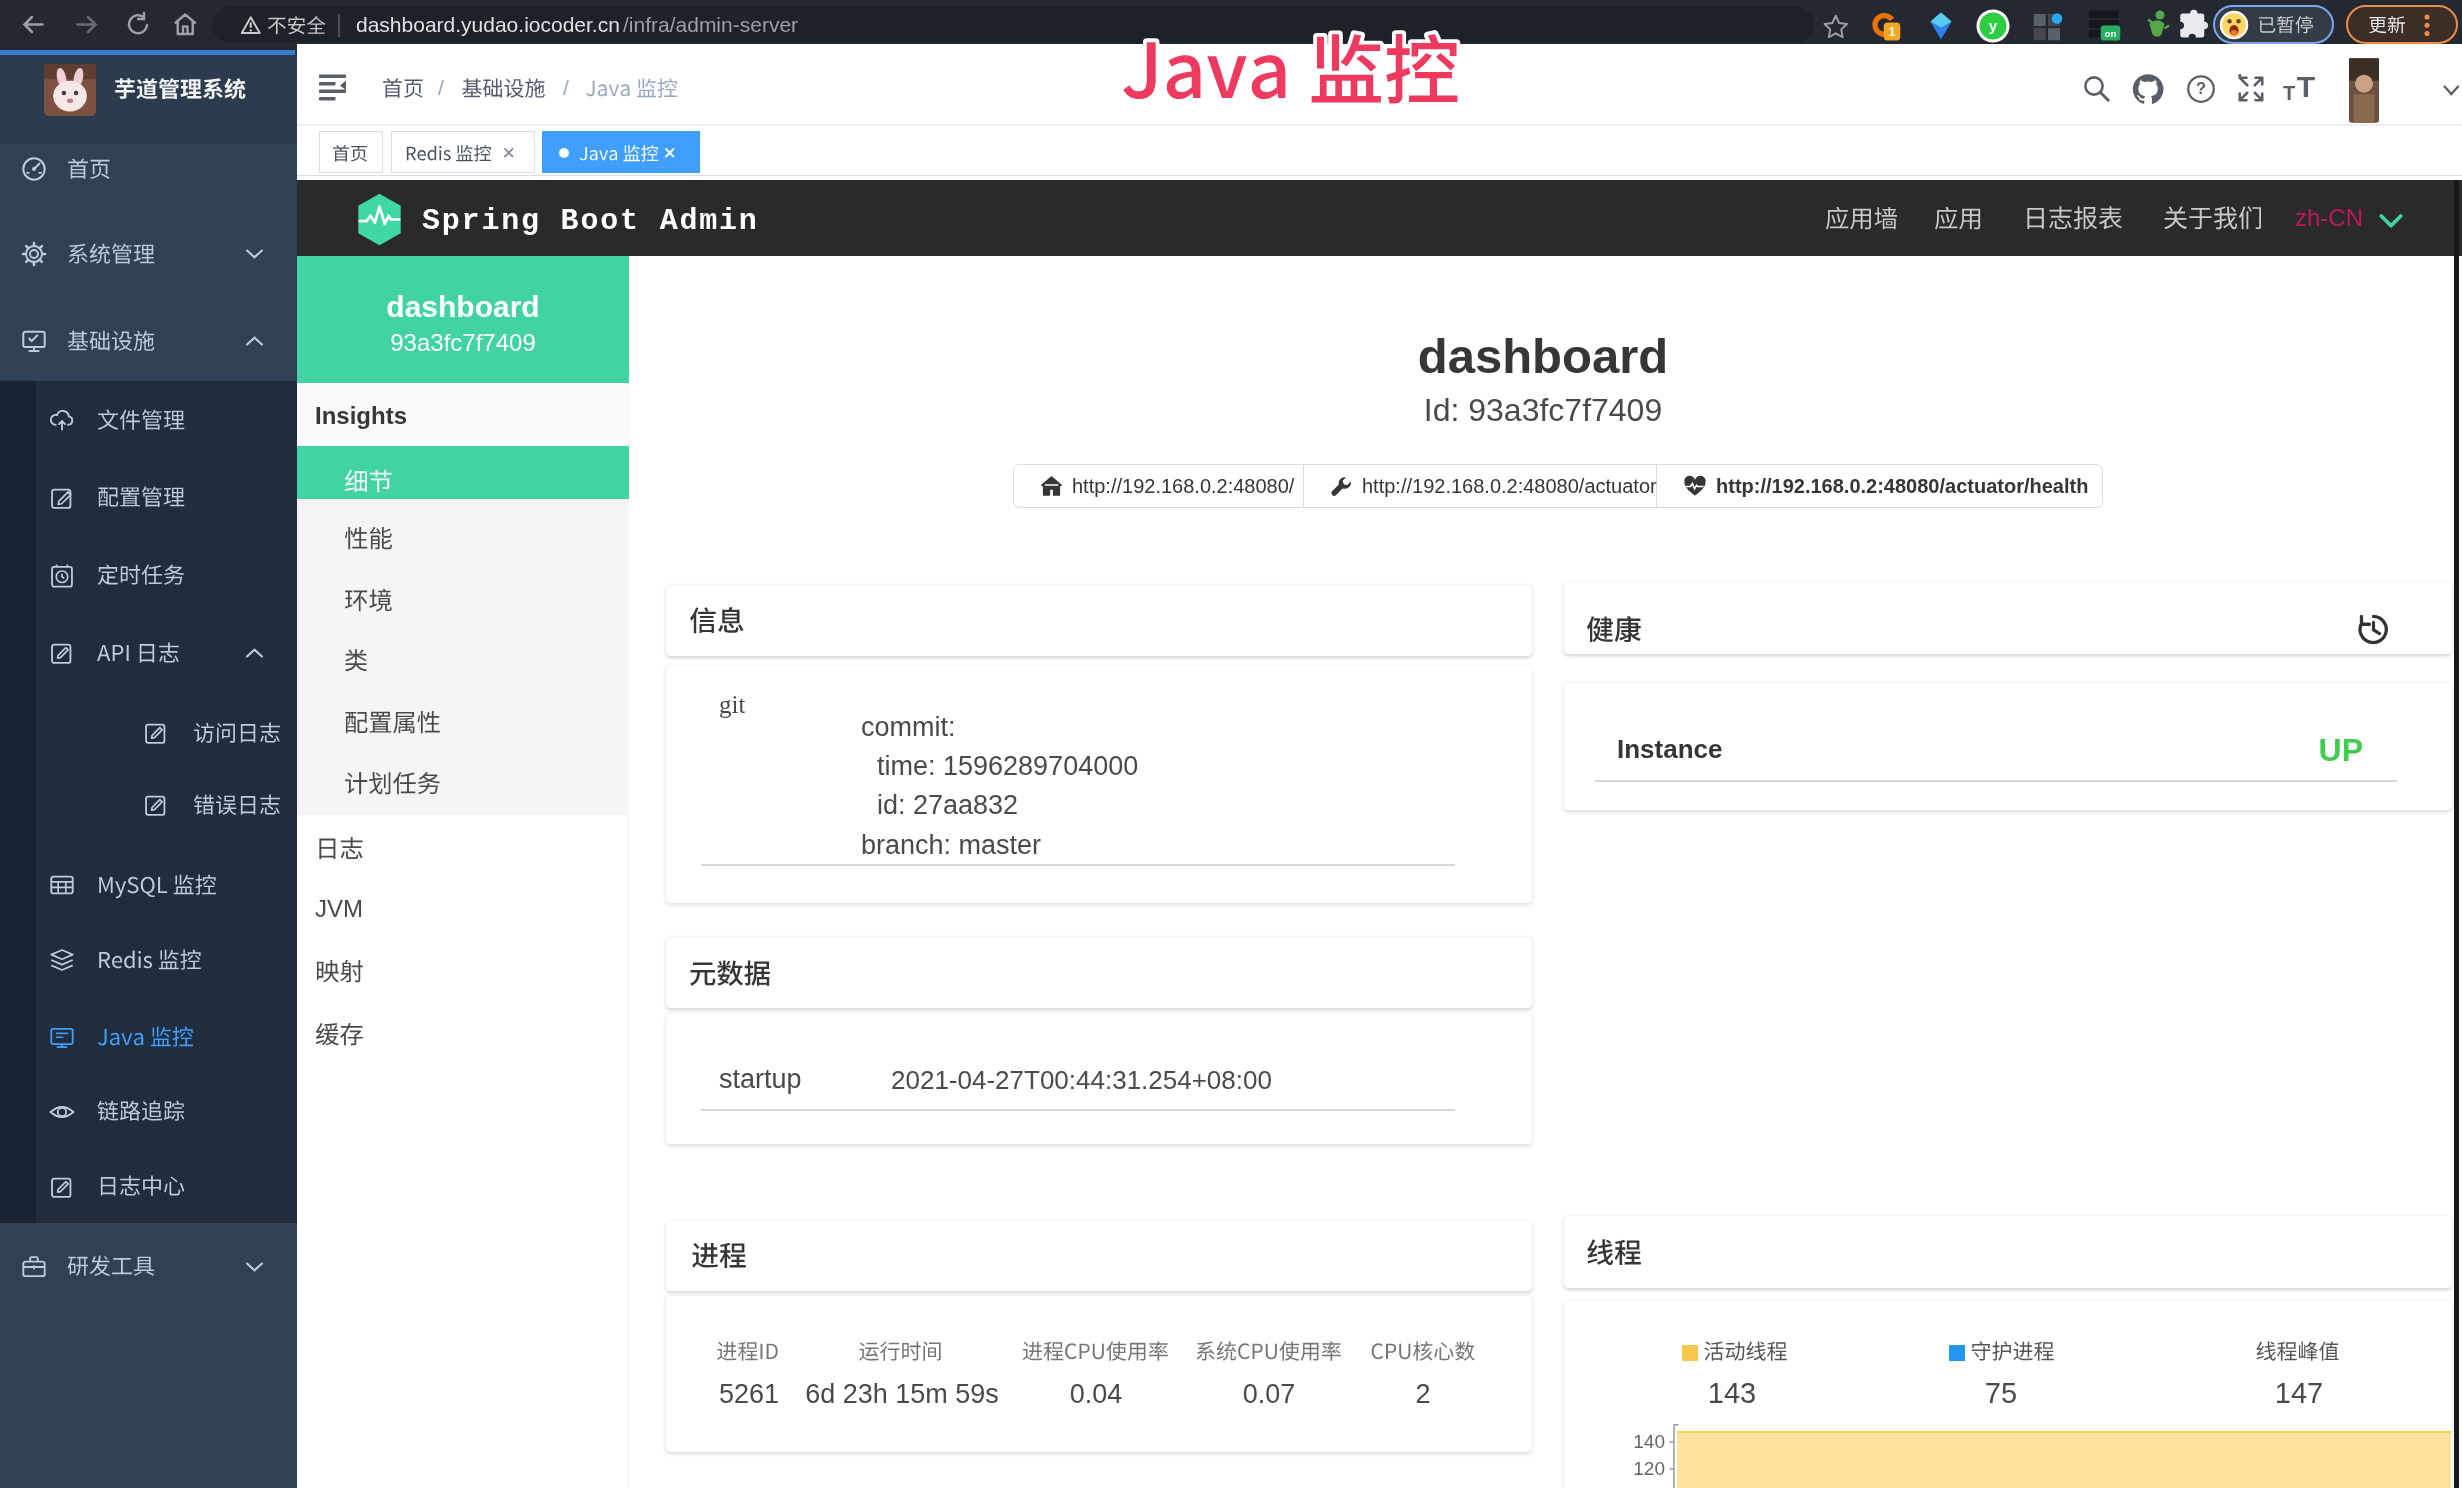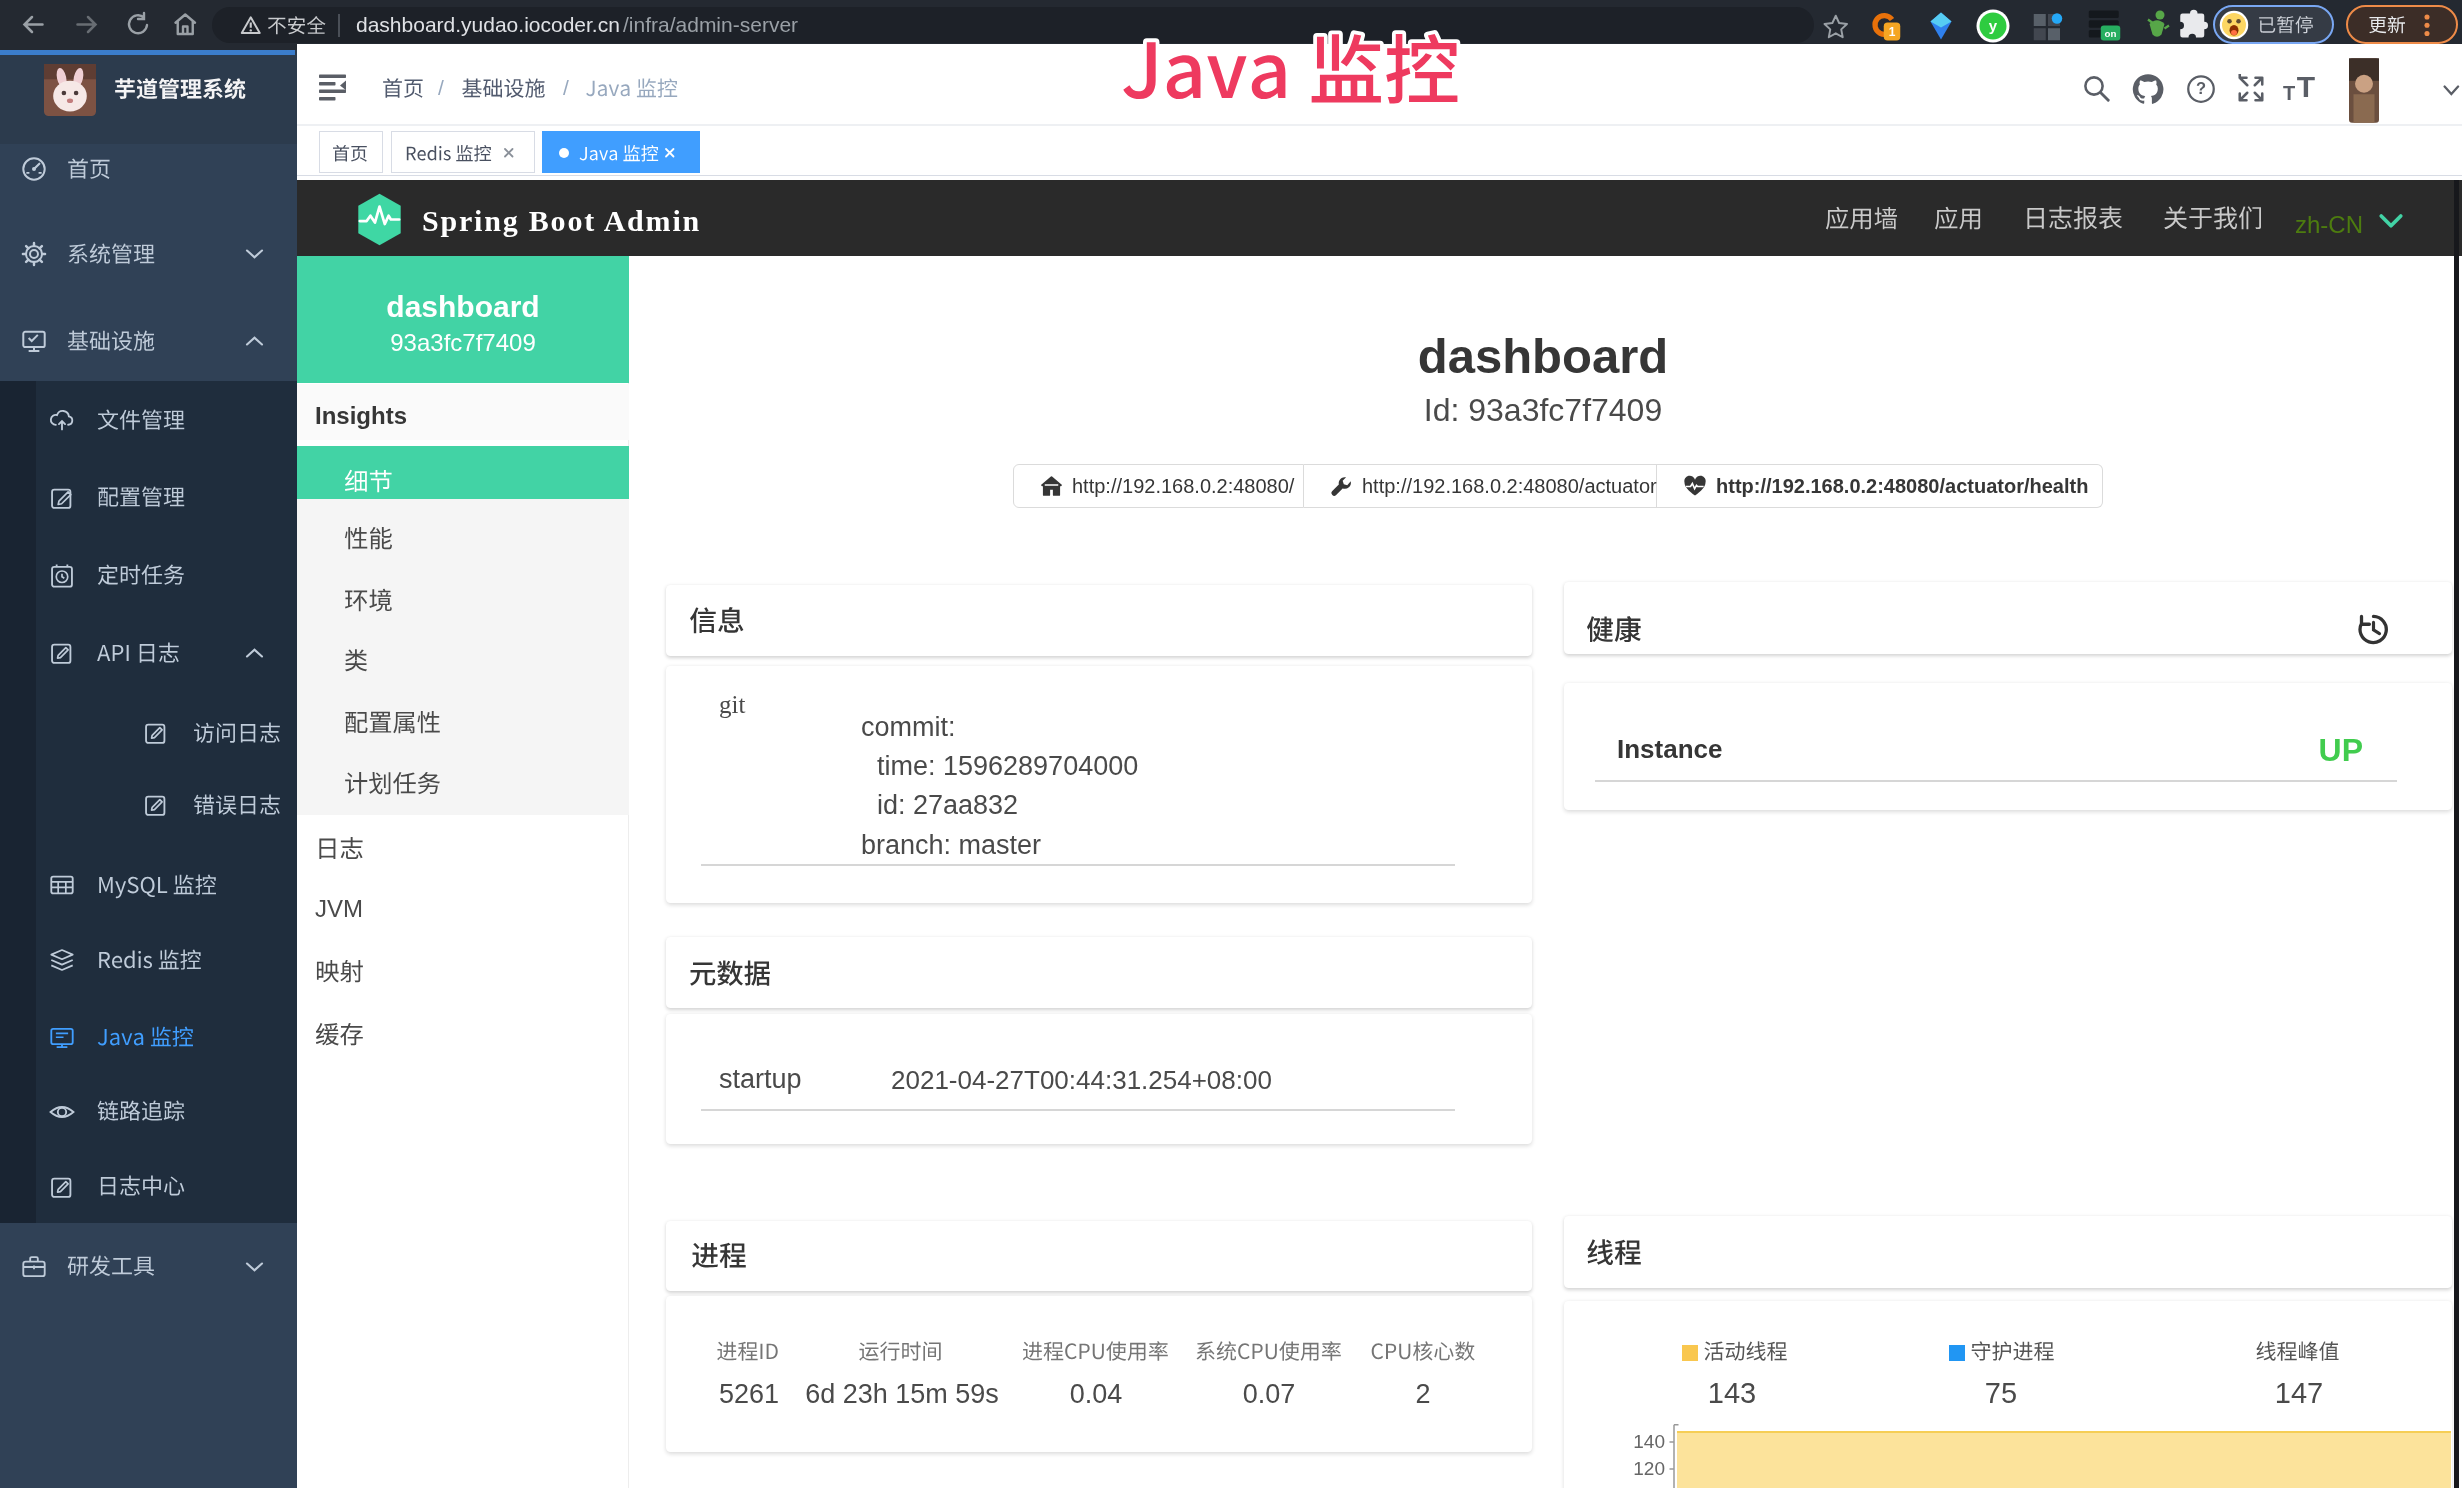--- a/index.html
+++ b/index.html
@@ -356,42 +356,42 @@
       </svg>
     </div>
     <svg style="position:absolute;left:663px;top:146px;" width="15" height="15" viewBox="0 0 20 20">
       <path d="M4 4 L14 14 M14 4 L4 14" stroke="#fff" stroke-width="2.4" stroke-linecap="round"></path>
     </svg>
     <div style="position:absolute;left:297px;top:180px;width:2165px;height:76px;background:#2a2a2a"></div>
     <svg style="position:absolute;left:356px;top:193px;" width="47" height="53" viewBox="0 0 62 70">
       <path d="M31 1 L59 17 V53 L31 69 L3 53 V17 Z" fill="#3fd7a4"></path>
       <path d="M5 37 h9 l5 -7 6 9 6 -21 7 23 5 -11 3 5 h11" stroke="#fff" stroke-width="3.6" fill="none" stroke-linecap="round" stroke-linejoin="round"></path>
     </svg>
-    <div style="position:absolute;font-family:Liberation Serif, serif;font-size:30px;font-weight:700;color:#fff;line-height:30px;white-space:pre;letter-spacing:1.8px;left:422px;top:206px;">Spring Boot Admin</div>
+    <div style="position:absolute;font-family:Liberation Mono, monospace;font-size:30px;font-weight:700;color:#fff;line-height:30px;white-space:pre;letter-spacing:1.8px;left:422px;top:206px;">Spring Boot Admin</div>
     <div style="position:absolute;left:1825px;top:203px">
       <svg style="position:absolute;overflow:visible" width="73" height="32" viewBox="0 -32 96 42">
         <path d="M8.4 -15.7C9.8 -12.2 11.3 -7.6 11.9 -4.7L14.2 -5.6C13.5 -8.6 11.9 -13 10.5 -16.5ZM15.4 -17.5C16.4 -14 17.6 -9.4 18 -6.5L20.4 -7.2C19.9 -10.1 18.7 -14.6 17.6 -18.1ZM15 -26.5C15.6 -25.4 16.2 -23.9 16.7 -22.8H3.9V-14C3.9 -9.5 3.6 -3.1 1.2 1.4C1.7 1.7 2.8 2.4 3.3 2.8C5.9 -2 6.3 -9.2 6.3 -14V-20.5H30.1V-22.8H19.4C19 -23.9 18.1 -25.7 17.3 -27.1ZM6.7 -1.2V1.1H30.6V-1.2H21.9C24.8 -6.2 27.2 -12 28.7 -17.3L26.2 -18.3C25 -12.7 22.5 -6.2 19.4 -1.2ZM36.9 -24.6V-13C36.9 -8.5 36.6 -2.8 33 1.2C33.6 1.4 34.5 2.2 34.9 2.7C37.3 0 38.4 -3.7 38.9 -7.3H46.9V2.3H49.4V-7.3H58V-0.7C58 -0.1 57.8 0.1 57.2 0.1C56.5 0.1 54.4 0.2 52.1 0.1C52.4 0.7 52.8 1.8 53 2.4C56 2.4 57.8 2.4 58.9 2C60 1.6 60.4 0.9 60.4 -0.7V-24.6ZM39.3 -22.3H46.9V-17.2H39.3ZM58 -22.3V-17.2H49.4V-22.3ZM39.3 -14.9H46.9V-9.5H39.1C39.2 -10.8 39.3 -11.9 39.3 -13ZM58 -14.9V-9.5H49.4V-14.9ZM81.9 -6.6H87V-4.1H81.9ZM80.1 -7.9V-2.8H88.8V-7.9ZM76.9 -20.6C78.1 -19.3 79.4 -17.5 80 -16.4L81.7 -17.4C81.2 -18.6 79.8 -20.3 78.6 -21.5ZM90.3 -21.5C89.5 -20.2 88.2 -18.4 87.1 -17.3L88.8 -16.4C89.9 -17.5 91.2 -19 92.2 -20.6ZM83.4 -26.9V-24.1H75.6V-22.1H83.4V-16.2H74.4V-14.1H94.7V-16.2H85.6V-22.1H93.3V-24.1H85.6V-26.9ZM76 -11.7V2.5H78.1V1.1H90.7V2.4H92.9V-11.7ZM78.1 -0.8V-9.8H90.7V-0.8ZM65.1 -5.2 66 -2.9C68.6 -4 71.8 -5.5 74.8 -6.9L74.3 -9L71.1 -7.6V-17H74.3V-19.2H71.1V-26.5H68.9V-19.2H65.5V-17H68.9V-6.7C67.5 -6.1 66.2 -5.6 65.1 -5.2Z" fill="#c9c9c9"></path>
       </svg>
     </div>
     <div style="position:absolute;left:1934px;top:203px">
       <svg style="position:absolute;overflow:visible" width="49" height="32" viewBox="0 -32 64 42">
         <path d="M8.4 -15.7C9.8 -12.2 11.3 -7.6 11.9 -4.7L14.2 -5.6C13.5 -8.6 11.9 -13 10.5 -16.5ZM15.4 -17.5C16.4 -14 17.6 -9.4 18 -6.5L20.4 -7.2C19.9 -10.1 18.7 -14.6 17.6 -18.1ZM15 -26.5C15.6 -25.4 16.2 -23.9 16.7 -22.8H3.9V-14C3.9 -9.5 3.6 -3.1 1.2 1.4C1.7 1.7 2.8 2.4 3.3 2.8C5.9 -2 6.3 -9.2 6.3 -14V-20.5H30.1V-22.8H19.4C19 -23.9 18.1 -25.7 17.3 -27.1ZM6.7 -1.2V1.1H30.6V-1.2H21.9C24.8 -6.2 27.2 -12 28.7 -17.3L26.2 -18.3C25 -12.7 22.5 -6.2 19.4 -1.2ZM36.9 -24.6V-13C36.9 -8.5 36.6 -2.8 33 1.2C33.6 1.4 34.5 2.2 34.9 2.7C37.3 0 38.4 -3.7 38.9 -7.3H46.9V2.3H49.4V-7.3H58V-0.7C58 -0.1 57.8 0.1 57.2 0.1C56.5 0.1 54.4 0.2 52.1 0.1C52.4 0.7 52.8 1.8 53 2.4C56 2.4 57.8 2.4 58.9 2C60 1.6 60.4 0.9 60.4 -0.7V-24.6ZM39.3 -22.3H46.9V-17.2H39.3ZM58 -22.3V-17.2H49.4V-22.3ZM39.3 -14.9H46.9V-9.5H39.1C39.2 -10.8 39.3 -11.9 39.3 -13ZM58 -14.9V-9.5H49.4V-14.9Z" fill="#c9c9c9"></path>
       </svg>
     </div>
     <div style="position:absolute;left:2023px;top:202px">
       <svg style="position:absolute;overflow:visible" width="100" height="33" viewBox="0 -33 132 43">
         <path d="M8.3 -11.6H24.8V-2.3H8.3ZM8.3 -14.1V-23H24.8V-14.1ZM5.8 -25.5V2.3H8.3V0.1H24.8V2.1H27.5V-25.5ZM41.9 -8.4V-1.3C41.9 1.5 42.9 2.2 46.7 2.2C47.5 2.2 53.4 2.2 54.3 2.2C57.5 2.2 58.2 1.1 58.6 -3.2C57.9 -3.4 56.9 -3.7 56.3 -4.2C56.2 -0.6 55.9 -0.1 54.1 -0.1C52.8 -0.1 47.9 -0.1 46.9 -0.1C44.7 -0.1 44.4 -0.3 44.4 -1.3V-8.4ZM45.5 -10.4C48.2 -8.8 51.3 -6.4 52.8 -4.7L54.6 -6.4C53.1 -8.1 49.8 -10.4 47.2 -11.9ZM57.6 -7.7C59.2 -4.9 61 -1.1 61.8 1.2L64.2 0.2C63.4 -2 61.4 -5.7 59.8 -8.5ZM38 -8.2C37.3 -5.6 36.1 -2.2 34.6 -0.2L36.9 1C38.3 -1.2 39.5 -4.7 40.2 -7.4ZM48.1 -27.7V-23H34.8V-20.6H48.1V-15H37V-12.6H62.2V-15H50.7V-20.6H64.3V-23H50.7V-27.7ZM80 -26.6V2.6H82.4V-13H83.4C84.7 -9.6 86.4 -6.4 88.5 -3.7C86.9 -1.8 84.9 -0.3 82.6 0.9C83.2 1.4 83.9 2.1 84.3 2.7C86.5 1.5 88.5 -0 90.2 -1.8C91.9 0 93.9 1.5 96.1 2.5C96.5 1.9 97.2 0.9 97.8 0.5C95.6 -0.5 93.5 -1.9 91.7 -3.7C94.1 -6.9 95.8 -10.8 96.6 -14.9L95 -15.4L94.5 -15.3H82.4V-24.3H93C92.8 -21.3 92.6 -20 92.2 -19.6C91.9 -19.4 91.6 -19.3 90.8 -19.3C90.2 -19.3 88 -19.4 85.9 -19.5C86.2 -19 86.5 -18.1 86.6 -17.5C88.8 -17.4 90.8 -17.3 91.9 -17.4C93 -17.5 93.7 -17.7 94.3 -18.2C95 -19 95.3 -20.9 95.5 -25.5C95.6 -25.9 95.6 -26.6 95.6 -26.6ZM85.8 -13H93.7C92.9 -10.4 91.7 -7.8 90.1 -5.6C88.3 -7.8 86.8 -10.3 85.8 -13ZM72.2 -27.7V-21.1H67.6V-18.6H72.2V-11.6L67.1 -10.3L67.7 -7.7L72.2 -9V-0.4C72.2 0.1 72 0.3 71.5 0.3C71 0.3 69.3 0.3 67.5 0.3C67.8 1 68.1 2 68.2 2.6C70.9 2.6 72.4 2.6 73.4 2.2C74.3 1.8 74.7 1.1 74.7 -0.5V-9.8L78.7 -11L78.4 -13.4L74.7 -12.3V-18.6H78.5V-21.1H74.7V-27.7ZM107.3 2.6C108.1 2.1 109.3 1.7 118.5 -1.3C118.4 -1.8 118.2 -2.7 118.1 -3.4L110.1 -1V-8.3C112 -9.6 113.8 -11.1 115.2 -12.7C117.8 -5.8 122.4 -0.8 129.3 1.5C129.6 0.9 130.3 -0.1 130.9 -0.6C127.6 -1.6 124.8 -3.2 122.6 -5.3C124.6 -6.6 127 -8.3 129 -10L126.9 -11.4C125.5 -10 123.2 -8.2 121.2 -6.8C119.7 -8.5 118.5 -10.5 117.7 -12.7H129.8V-14.9H116.7V-17.8H127.3V-19.8H116.7V-22.6H128.8V-24.8H116.7V-27.7H114.2V-24.8H102.5V-22.6H114.2V-19.8H104.1V-17.8H114.2V-14.9H101.1V-12.7H112.1C109 -9.9 104.3 -7.4 100.2 -6C100.7 -5.5 101.4 -4.6 101.8 -4C103.7 -4.7 105.6 -5.6 107.5 -6.7V-1.8C107.5 -0.5 106.8 0.1 106.2 0.4C106.6 0.9 107.2 2 107.3 2.6Z" fill="#c9c9c9"></path>
       </svg>
     </div>
     <div style="position:absolute;left:2163px;top:202px">
       <svg style="position:absolute;overflow:visible" width="100" height="33" viewBox="0 -33 132 43">
         <path d="M7.4 -26.4C8.7 -24.6 10.1 -22.3 10.7 -20.7H4.3V-18.2H15.2V-14.2C15.2 -13.6 15.2 -13 15.1 -12.3H2.2V-9.9H14.7C13.6 -6.3 10.5 -2.5 1.6 0.4C2.2 1 3.1 2 3.4 2.6C11.9 -0.4 15.5 -4.2 17 -8C19.8 -2.9 24.1 0.7 29.9 2.4C30.3 1.7 31.1 0.6 31.7 0C25.6 -1.5 21.1 -5 18.6 -9.9H30.9V-12.3H18L18 -14.2V-18.2H29.1V-20.7H22.5C23.7 -22.5 25 -24.7 26.1 -26.7L23.5 -27.6C22.6 -25.5 21.1 -22.7 19.8 -20.7H10.8L12.9 -21.9C12.3 -23.4 10.9 -25.7 9.5 -27.4ZM37.1 -25.4V-22.9H48.5V-14.6H34.8V-12.1H48.5V-1C48.5 -0.3 48.2 -0.1 47.5 -0.1C46.8 -0.1 44.3 -0 41.5 -0.1C41.9 0.6 42.4 1.7 42.6 2.5C46 2.5 48.1 2.4 49.4 2C50.6 1.6 51.1 0.8 51.1 -1V-12.1H64.2V-14.6H51.1V-22.9H61.9V-25.4ZM89.2 -25.5C91.1 -23.9 93.4 -21.4 94.4 -19.9L96.4 -21.3C95.3 -22.9 93 -25.2 91.1 -26.9ZM93.5 -14.1C92.3 -12 90.8 -9.9 89.1 -8C88.5 -10.2 88.1 -12.8 87.7 -15.6H97.2V-18H87.5C87.2 -20.9 87.1 -24.1 87.1 -27.5H84.5C84.5 -24.2 84.7 -21 84.9 -18H77.4V-23.8C79.4 -24.2 81.3 -24.7 82.9 -25.2L81.2 -27.3C78 -26.1 72.7 -25 68 -24.3C68.3 -23.7 68.7 -22.8 68.8 -22.2C70.8 -22.5 72.9 -22.8 74.9 -23.2V-18H67.8V-15.6H74.9V-9.8L67.4 -8.3L68.1 -5.8L74.9 -7.3V-0.6C74.9 0 74.7 0.2 74.2 0.2C73.6 0.2 71.6 0.2 69.5 0.2C69.9 0.9 70.3 2 70.4 2.7C73.1 2.7 74.9 2.6 75.9 2.2C77 1.8 77.4 1.1 77.4 -0.6V-7.9L83.5 -9.3L83.3 -11.6L77.4 -10.3V-15.6H85.2C85.6 -12 86.2 -8.7 87 -5.9C84.6 -3.8 82 -1.9 79.2 -0.6C79.8 -0 80.5 0.8 80.9 1.4C83.4 0.1 85.7 -1.6 87.9 -3.5C89.4 0.4 91.4 2.7 94 2.7C96.5 2.7 97.4 1.1 97.8 -4.4C97.2 -4.6 96.3 -5.1 95.8 -5.7C95.6 -1.5 95.2 0.2 94.2 0.2C92.6 0.2 91.1 -1.9 89.9 -5.4C92.2 -7.7 94.1 -10.4 95.6 -13.2ZM111.6 -26.7C113 -24.6 114.7 -21.8 115.4 -20.2L117.4 -21.4C116.7 -23 114.9 -25.7 113.5 -27.7ZM110.2 -21.1V2.6H112.6V-21.1ZM118 -26.5V-24.3H127V-0.5C127 0 126.8 0.2 126.3 0.2C125.7 0.3 123.8 0.3 122 0.2C122.3 0.9 122.7 1.9 122.8 2.5C125.4 2.5 127.1 2.5 128.1 2.1C129.1 1.7 129.4 1 129.4 -0.5V-26.5ZM106.4 -27.5C105 -22.5 102.8 -17.4 100.2 -14C100.6 -13.4 101.3 -12.1 101.5 -11.5C102.3 -12.6 103.1 -13.8 103.8 -15V2.6H106.2V-19.8C107.2 -22 108 -24.5 108.7 -26.9Z" fill="#c9c9c9"></path>
       </svg>
     </div>
-    <div style="position:absolute;font-family:'Liberation Sans',sans-serif;font-size:24px;font-weight:400;color:#4d7c0f;line-height:24px;white-space:pre;letter-spacing:0;left:2295px;top:213px;">zh-CN</div>
+    <div style="position:absolute;font-family:'Liberation Sans',sans-serif;font-size:24px;font-weight:400;color:#be185d;line-height:24px;white-space:pre;letter-spacing:0;left:2295px;top:206px;">zh-CN</div>
     <svg style="position:absolute;left:2378px;top:213px;" width="26" height="18" viewBox="0 0 34 24">
       <path d="M4 4 L17 17 L30 4" stroke="#42d3a5" stroke-width="5" fill="none" stroke-linecap="round" stroke-linejoin="round"></path>
     </svg>
     <div style="position:absolute;left:297px;top:256px;width:332px;height:1232px;background:#fff;border-right:1.5px solid #ededed"></div>
     <div style="position:absolute;left:297px;top:256px;width:332px;height:127px;background:#42d3a5"></div>
     <div style="position:absolute;font-family:'Liberation Sans',sans-serif;font-size:30px;font-weight:700;color:#fff;line-height:30px;white-space:pre;letter-spacing:0;left:463px;transform:translateX(-50%);top:292px;">dashboard</div>
     <div style="position:absolute;font-family:'Liberation Sans',sans-serif;font-size:24px;font-weight:400;color:#fff;line-height:24px;white-space:pre;letter-spacing:0;left:463px;transform:translateX(-50%);top:331px;">93a3fc7f7409</div>
     <div style="position:absolute;left:297px;top:384px;width:332px;height:56px;background:#fafafa"></div>
     <div style="position:absolute;font-family:'Liberation Sans',sans-serif;font-size:24px;font-weight:700;color:#363636;line-height:24px;white-space:pre;letter-spacing:0;left:315px;top:404px;">Insights</div>
     <div style="position:absolute;left:297px;top:446px;width:332px;height:53px;background:#42d3a5"></div>

